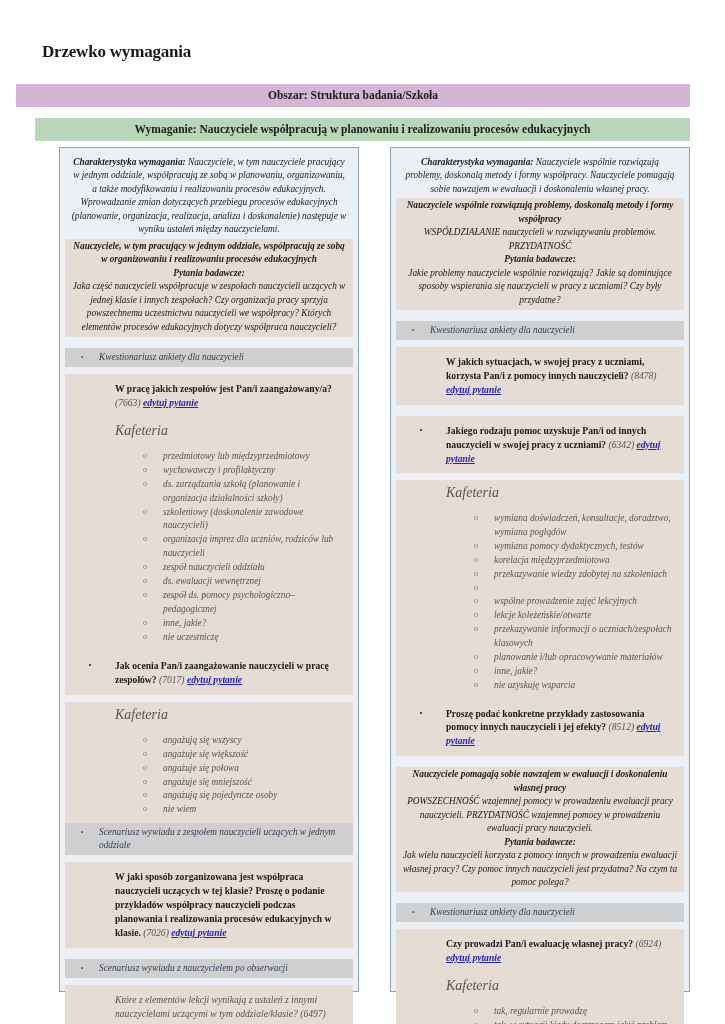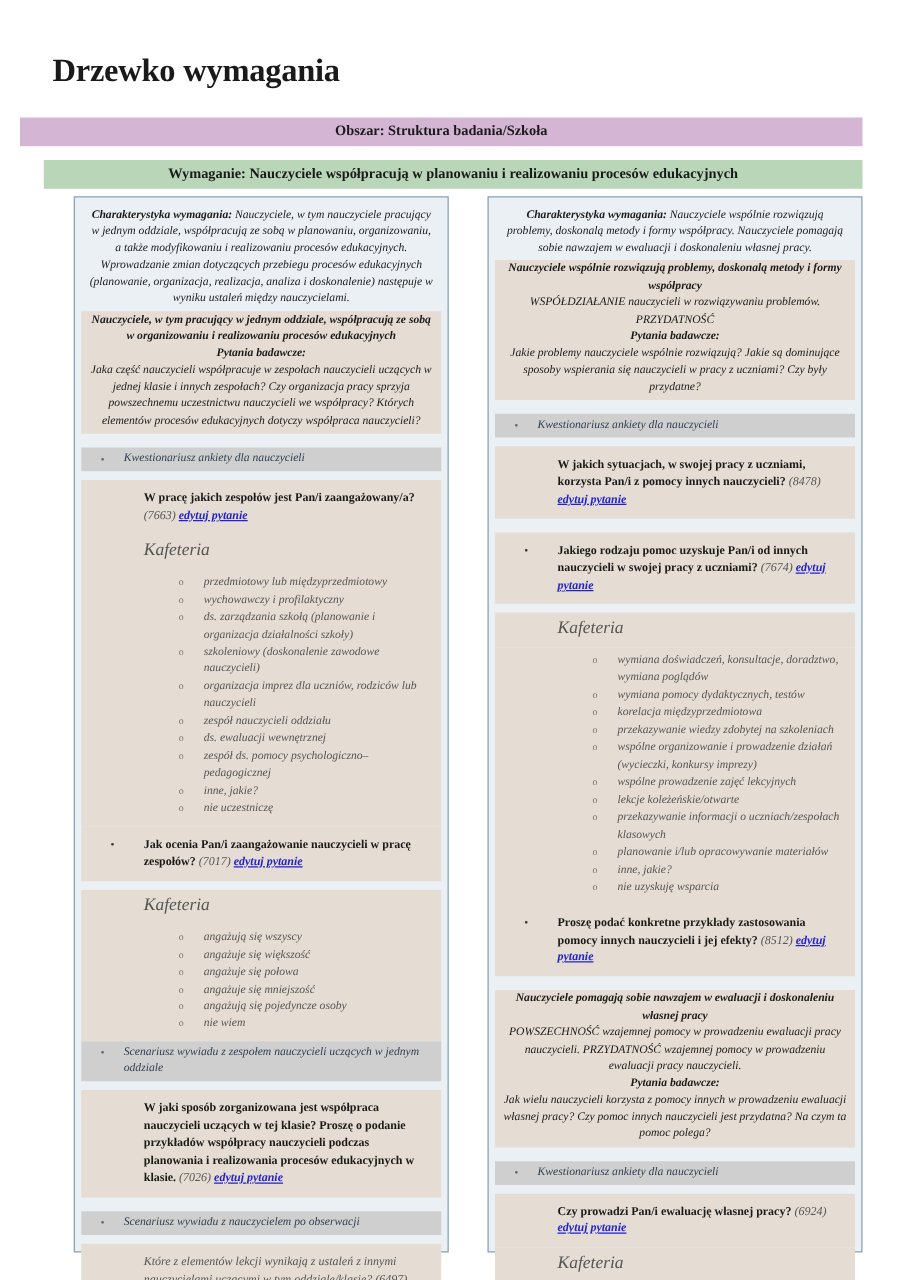--- a/index.html
+++ b/index.html
@@ -10,21 +10,21 @@
     color:#1a1a1a;
     overflow:hidden;
   }
   .page{
     position:relative;
     width:725px; height:1024px;
     padding:0;
     box-sizing:border-box;
   }
   .title{
-    font-size:26px;
+    font-size:17px;
     font-weight:bold;
     margin:42px 0 0 42px;
     letter-spacing:-0.2px;
   }
   .bar{
     margin:22px 35px 0 35px;
     text-align:center;
     font-weight:bold;
     font-size:11.5px;
     padding:4px 0 4px 0;
@@ -335,21 +335,21 @@
         <span class="qtxt"><span>W jakich sytuacjach, w swojej pracy z uczniami, korzysta Pan/i z pomocy innych nauczycieli?</span>
           <span class="qid">(8478)</span>
           <a href="#">edytuj pytanie</a></span>
       </div>
 
       <div class="spacer"></div>
 
       <div class="q">
         <span class="bullet">•</span>
         <span class="qtxt"><span>Jakiego rodzaju pomoc uzyskuje Pan/i od innych nauczycieli w swojej pracy z uczniami?</span>
-          <span class="qid">(7674)</span>
+          <span class="qid">(6342)</span>
           <a href="#">edytuj pytanie</a></span>
       </div>
 
       <div class="spacer-sm"></div>
 
       <div class="kaf">Kafeteria</div>
 
       <div class="opts">
         <div class="opt">
             <span class="circ">o</span>
@@ -362,21 +362,20 @@
         <div class="opt">
             <span class="circ">o</span>
             <span class="otxt">korelacja międzyprzedmiotowa</span>
           </div>
         <div class="opt">
             <span class="circ">o</span>
             <span class="otxt">przekazywanie wiedzy zdobytej na szkoleniach</span>
           </div>
         <div class="opt">
             <span class="circ">o</span>
-            <span class="otxt">wspólne organizowanie i prowadzenie działań (wycieczki, konkursy imprezy)</span>
           </div>
         <div class="opt">
             <span class="circ">o</span>
             <span class="otxt">wspólne prowadzenie zajęć lekcyjnych</span>
           </div>
         <div class="opt">
             <span class="circ">o</span>
             <span class="otxt">lekcje koleżeńskie/otwarte</span>
           </div>
         <div class="opt">

